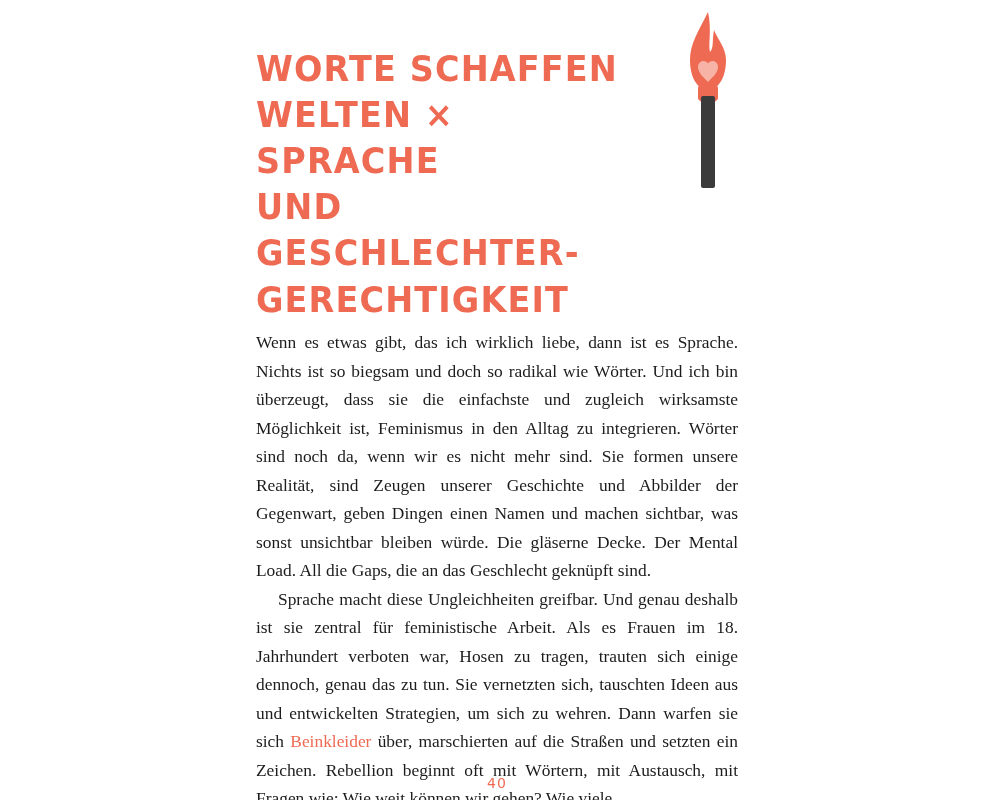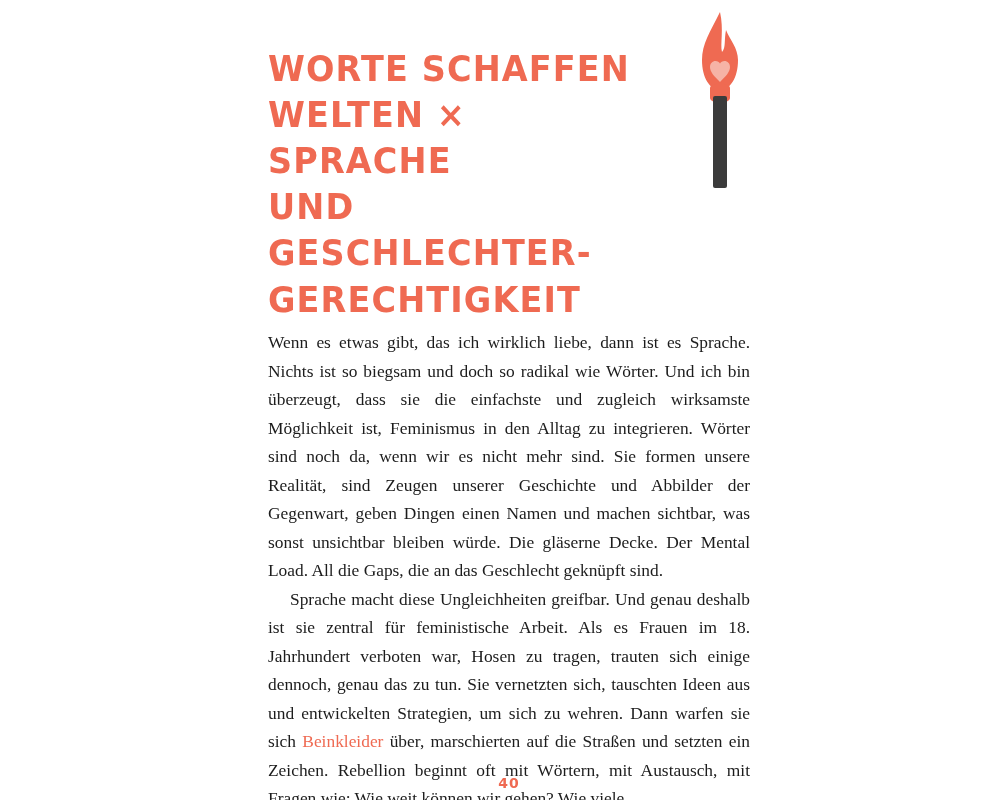--- a/index.html
+++ b/index.html
@@ -10,21 +10,21 @@
   body {
     width: 1000px;
     height: 800px;
     position: relative;
     font-family: "Liberation Serif", serif;
     overflow: hidden;
   }
 
   .page {
     position: absolute;
-    left: 12px; top: 0;
+    left: 0; top: 0;
     width: 850px;
     height: 800px;
     background: #ffffff;
   }
 
   
   .chapter-title {
     position: absolute;
     left: 256px;
     top: 22px;
@@ -75,21 +75,21 @@
   }
 
   
   .page-number {
     position: absolute;
     left: 256px;
     top: 775px;
     width: 482px;
     text-align: center;
     font-family: "DejaVu Sans", sans-serif;
-    font-weight: 700;
+    font-weight: 400;
     font-size: 14px;
     letter-spacing: 1px;
     color: #ef6a52;
   }
 </style>
 </head>
 <body>
 
 <div class="page">
 

